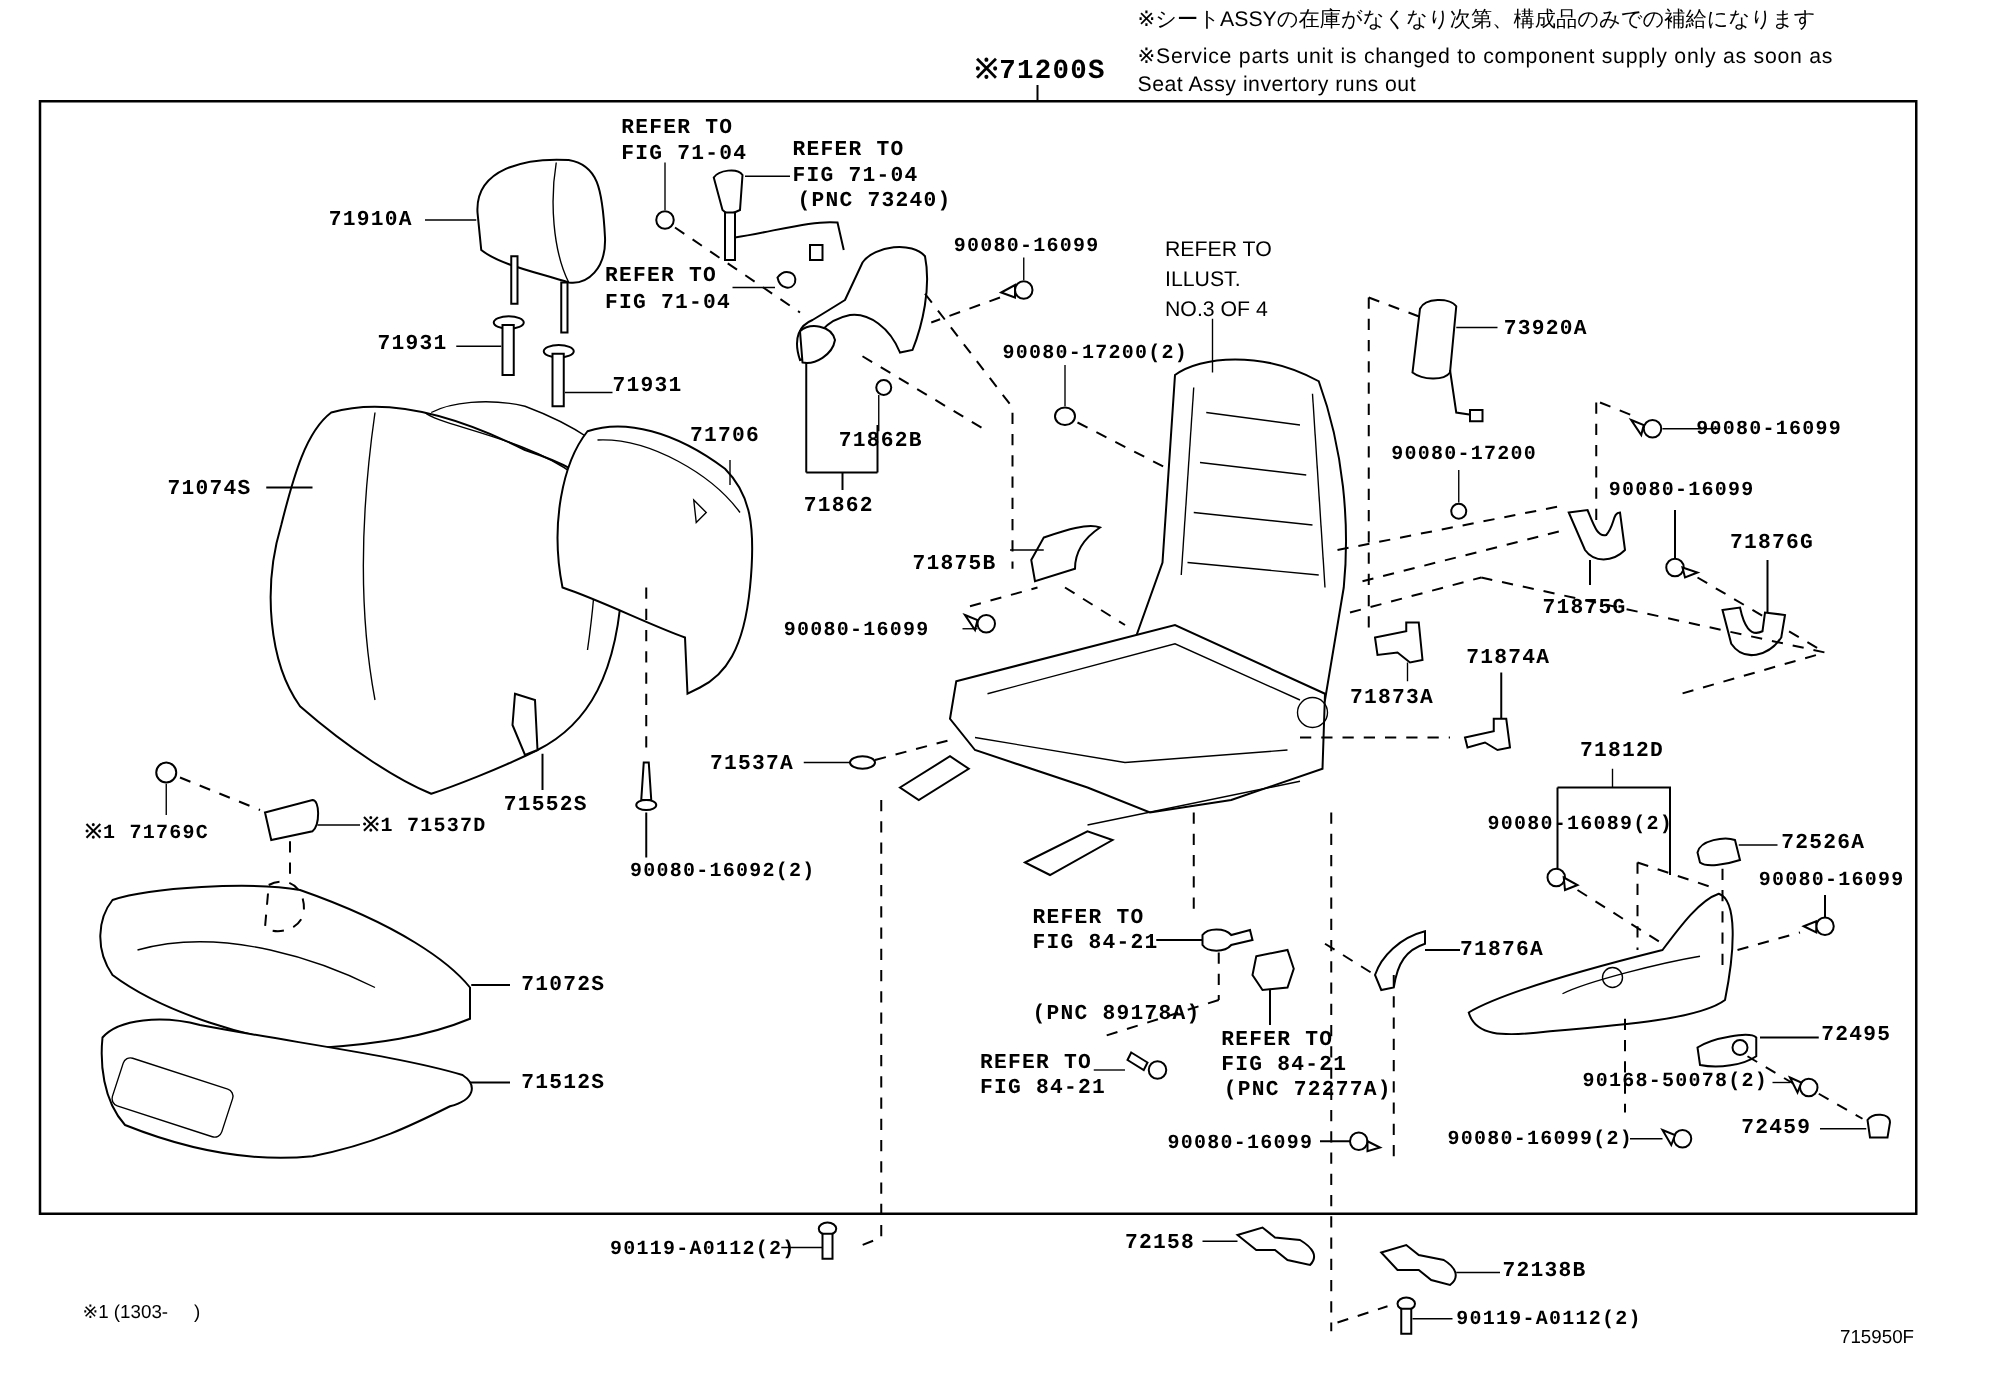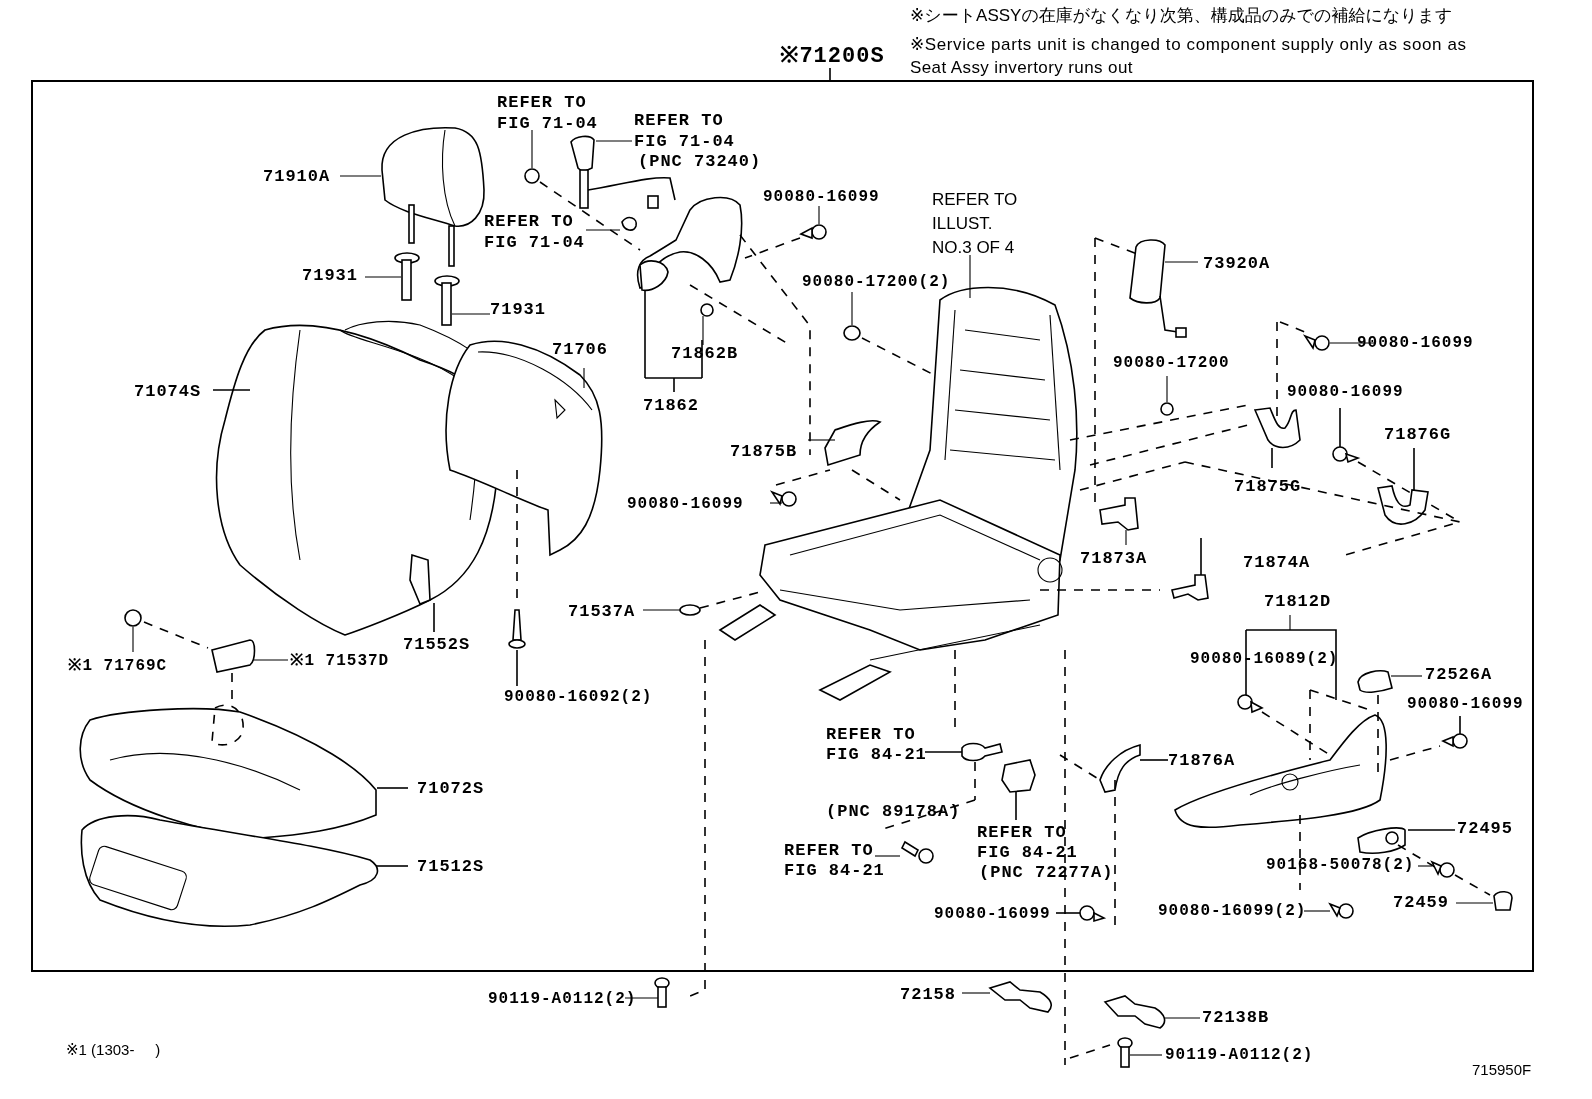--- a/index.html
+++ b/index.html
@@ -356,21 +356,21 @@
   <div class="lbl" style="left:643px;top:395px;">71862</div>
   <div class="lbl sm" style="left:802px;top:272px;">90080-17200(2)</div>
   <div class="lbl" style="left:1203px;top:253px;">73920A</div>
   <div class="lbl sm" style="left:1357px;top:333px;">90080-16099</div>
   <div class="lbl sm" style="left:1113px;top:353px;">90080-17200</div>
   <div class="lbl sm" style="left:1287px;top:382px;">90080-16099</div>
   <div class="lbl" style="left:730px;top:429px;margin-top:12px;">71875B</div>
   <div class="lbl" style="left:1384px;top:424px;">71876G</div>
   <div class="lbl" style="left:1234px;top:476px;">71875G</div>
   <div class="lbl sm" style="left:627px;top:494px;">90080-16099</div>
-  <div class="lbl" style="left:1243px;top:516px;margin-top:36px;">71874A</div>
+  <div class="lbl" style="left:1173px;top:516px;">71874A</div>
   <div class="lbl" style="left:1080px;top:548px;">71873A</div>
   <div class="lbl" style="left:568px;top:601px;">71537A</div>
   <div class="lbl" style="left:1264px;top:591px;">71812D</div>
   <div class="lbl" style="left:403px;top:634px;">71552S</div>
   <div class="lbl sm" style="left:68px;top:656px;">※1 71769C</div>
   <div class="lbl sm" style="left:290px;top:651px;">※1 71537D</div>
   <div class="lbl sm" style="left:1190px;top:649px;">90080-16089(2)</div>
   <div class="lbl" style="left:1425px;top:664px;">72526A</div>
   <div class="lbl sm" style="left:460px;top:687px;margin-left:44px;">90080-16092(2)</div>
   <div class="lbl sm" style="left:1407px;top:694px;">90080-16099</div>

